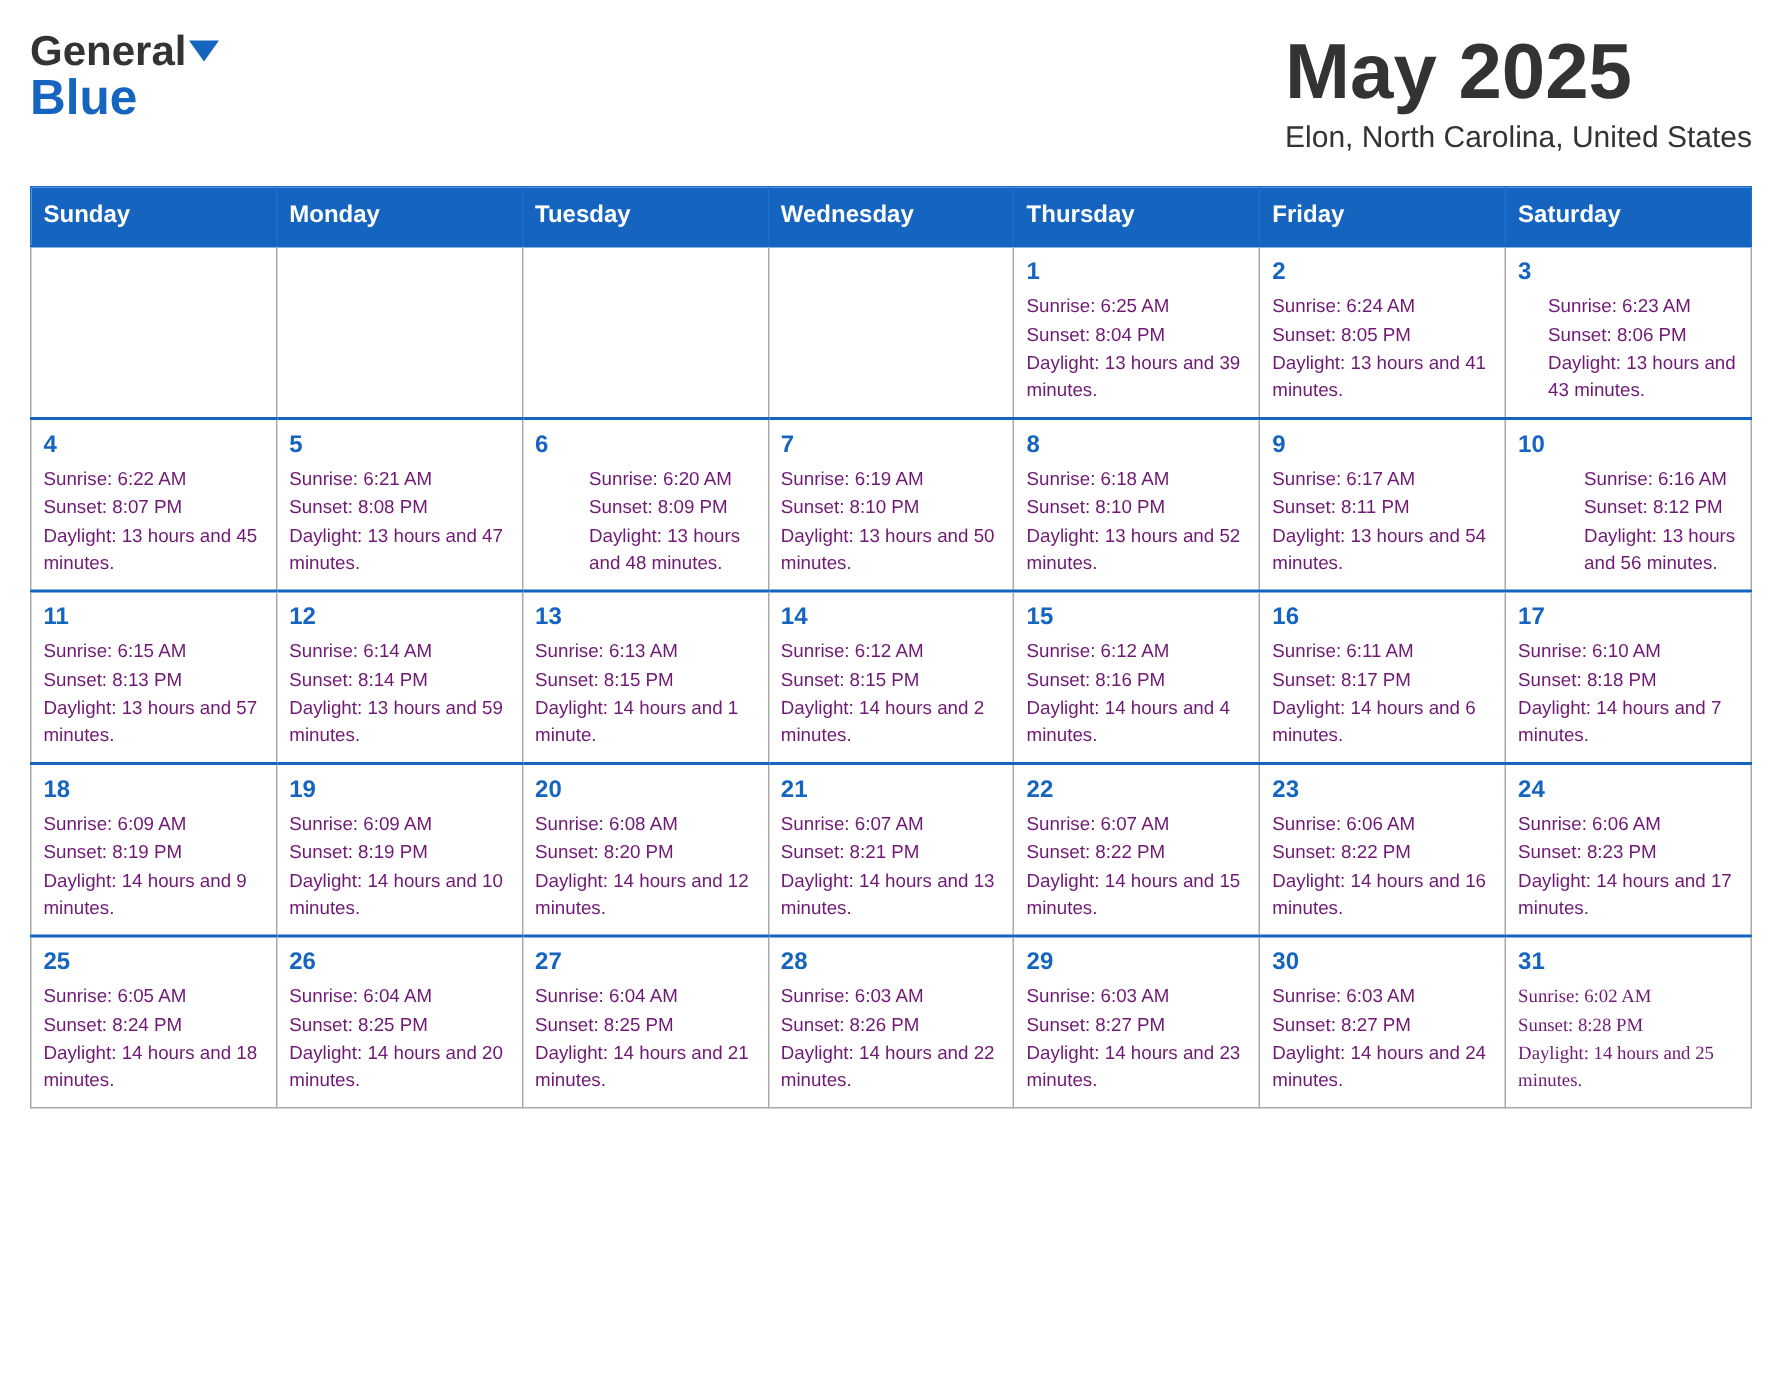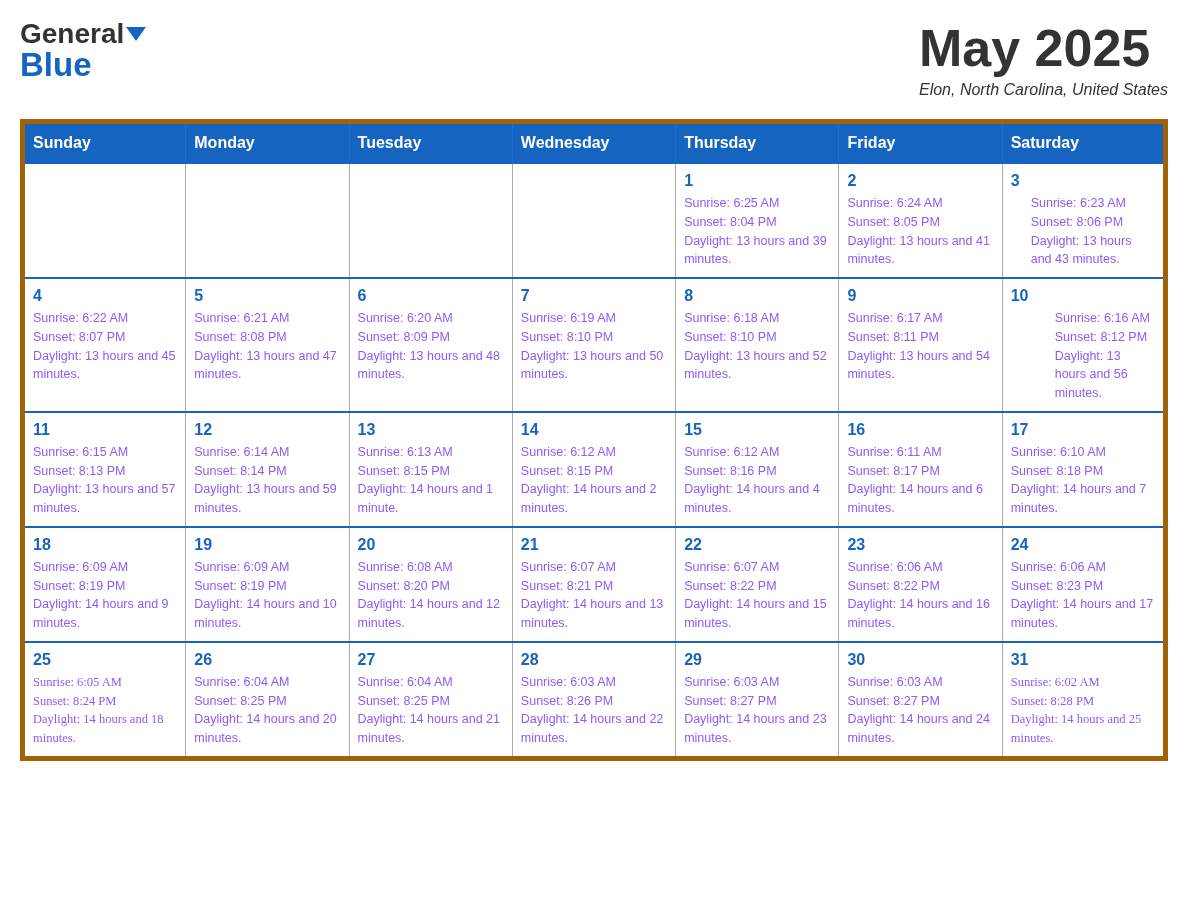--- a/index.html
+++ b/index.html
@@ -50,29 +50,28 @@
     .title-block {
       text-align: left;
     }
     .month-title {
       font-size: 52px;
       font-weight: bold;
       color: #333;
       line-height: 1.1;
     }
     .location {
-      font-size: 16px;
+      font-size: 20px;
       color: #333;
       margin-top: 4px;
-      font-style: italic;
     }
     .calendar-table {
       width: 100%;
       border-collapse: collapse;
-      border: 5px solid #a16207;
+      border: 1px solid #a16207;
     }
     .calendar-table th {
       background-color: #1565C0;
       color: #fff;
       font-size: 16px;
       font-weight: bold;
       padding: 10px 8px;
       text-align: left;
       border: 1px solid #1a6fd4;
     }
@@ -87,21 +86,21 @@
     }
     .day-number {
       font-size: 16px;
       font-weight: bold;
       color: #1565C0;
       display: block;
       margin-bottom: 4px;
     }
     .day-info {
       font-size: 12.5px;
-      color: #8b5cf6;
+      color: #701a75;
       line-height: 1.5;
     }
     .empty-cell {
       background: #fff;
     }
     tr.week-row td {
       border-top: 2px solid #1565C0;
     }
   </style>
 </head>
@@ -166,21 +165,21 @@
 Daylight: 13 hours and 45 minutes.</div>
         </td>
         <td>
           <span class="day-number">5</span>
           <div class="day-info" style="white-space: pre-line;">Sunrise: 6:21 AM
 Sunset: 8:08 PM
 Daylight: 13 hours and 47 minutes.</div>
         </td>
         <td>
           <span class="day-number">6</span>
-          <div class="day-info" style="white-space: pre-line;">Sunrise: 6:20 AM
+          <div class="day-info" style="white-space: pre-line; margin-left: 36px;">Sunrise: 6:20 AM
 Sunset: 8:09 PM
 Daylight: 13 hours and 48 minutes.</div>
         </td>
         <td>
           <span class="day-number">7</span>
           <div class="day-info" style="white-space: pre-line;">Sunrise: 6:19 AM
 Sunset: 8:10 PM
 Daylight: 13 hours and 50 minutes.</div>
         </td>
         <td>
@@ -286,21 +285,21 @@
         <td>
           <span class="day-number">24</span>
           <div class="day-info" style="white-space: pre-line;">Sunrise: 6:06 AM
 Sunset: 8:23 PM
 Daylight: 14 hours and 17 minutes.</div>
         </td>
       </tr>
       <tr class="week-row">
         <td>
           <span class="day-number">25</span>
-          <div class="day-info" style="white-space: pre-line; font-family: Liberation Serif, serif;">Sunrise: 6:05 AM
+          <div class="day-info" style="white-space: pre-line;">Sunrise: 6:05 AM
 Sunset: 8:24 PM
 Daylight: 14 hours and 18 minutes.</div>
         </td>
         <td>
           <span class="day-number">26</span>
           <div class="day-info" style="white-space: pre-line;">Sunrise: 6:04 AM
 Sunset: 8:25 PM
 Daylight: 14 hours and 20 minutes.</div>
         </td>
         <td>

